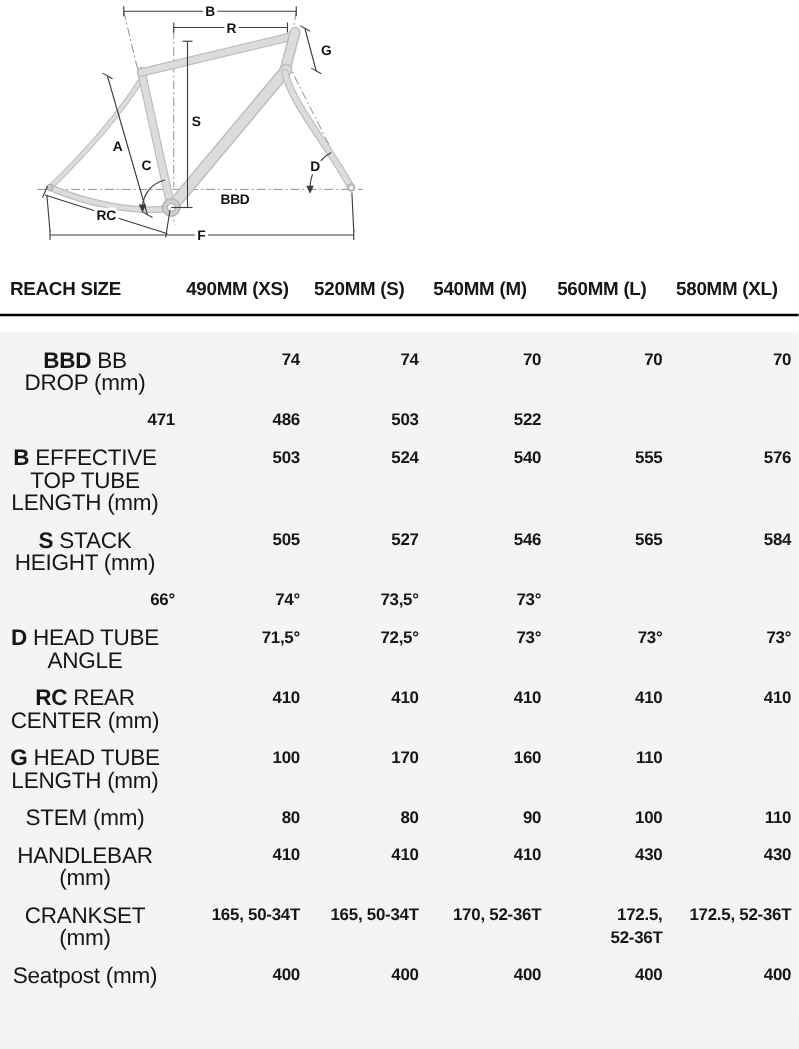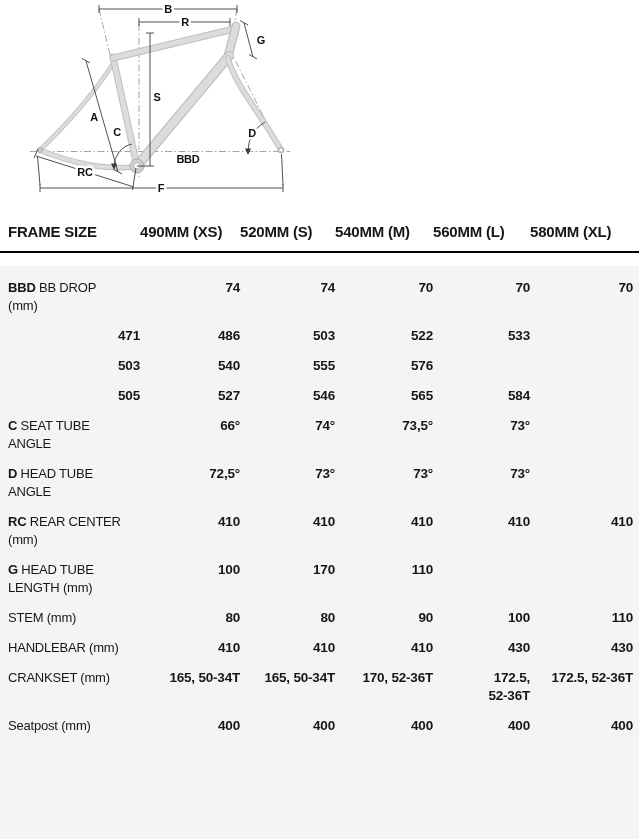--- a/index.html
+++ b/index.html
@@ -36,34 +36,35 @@
     display: grid;
     grid-template-columns: 132px 100px 95px 98px 97px 103px;
   }
   .geo-header {
     margin-top: 15px;
     padding: 0 6px 8px 8px;
     border-bottom: 2px solid #000000;
     align-items: baseline;
   }
   .hdr-label { font-size: 15px; font-weight: 700; line-height: 22px; }
-  .hdr-col   { font-size: 15px; font-weight: 700; line-height: 22px; text-align: left; }
+  .hdr-col   { font-size: 15px; font-weight: 700; line-height: 22px; text-align: center; }
 
   .body-panel {
     margin-top: 13px;
     background: #f4f4f5;
     padding: 13px 6px 6px 8px;
     min-height: 620px;
     box-sizing: border-box;
   }
   .row { margin-bottom: 12px; }
   .lbl {
-    font-size: 13px;
+    font-size: 18px;
     line-height: 18px;
     padding-right: 12px;
+    text-align: center;
   }
   .lbl .pfx { font-weight: 700; }
   .val {
     font-size: 13.5px;
     line-height: 18px;
     font-weight: 700;
     text-align: right;
     white-space: pre-line;
   }
 </style>
@@ -132,21 +133,21 @@
     <text class="dimlabel" x="252" y="137">D</text>
     <text class="dimlabel" x="188" y="163">BBD</text>
     <text class="dimlabel" x="85" y="176">RC</text>
     <text class="dimlabel" x="161" y="192">F</text>
   </svg>
 </div>
 
 <div>
 
   <div class="cols geo-header">
-    <div class="hdr-label">FRAME SIZE</div>
+    <div class="hdr-label">REACH SIZE</div>
     <div class="hdr-col">490MM (XS)</div>
     <div class="hdr-col">520MM (S)</div>
     <div class="hdr-col">540MM (M)</div>
     <div class="hdr-col">560MM (L)</div>
     <div class="hdr-col">580MM (XL)</div>
   </div>
 
   <div class="body-panel">
 
     <div class="cols row">
@@ -156,68 +157,71 @@
       <div class="val">70</div>
       <div class="val">70</div>
       <div class="val">70</div>
     </div>
 
     <div class="cols row">
       <div class="val">471</div>
       <div class="val">486</div>
       <div class="val">503</div>
       <div class="val">522</div>
-      <div class="val">533</div>
-    </div>
-
-    <div class="cols row">
+    </div>
+
+    <div class="cols row">
+      <div class="lbl"><span class="pfx">B</span><span> EFFECTIVE TOP TUBE LENGTH (mm)</span></div>
       <div class="val">503</div>
+      <div class="val">524</div>
       <div class="val">540</div>
       <div class="val">555</div>
       <div class="val">576</div>
     </div>
 
     <div class="cols row">
+      <div class="lbl"><span class="pfx">S</span><span> STACK HEIGHT (mm)</span></div>
       <div class="val">505</div>
       <div class="val">527</div>
       <div class="val">546</div>
       <div class="val">565</div>
       <div class="val">584</div>
     </div>
 
 
     <div class="cols row">
-      <div class="lbl"><span class="pfx">C</span><span> SEAT TUBE ANGLE</span></div>
       <div class="val">66°</div>
       <div class="val">74°</div>
       <div class="val">73,5°</div>
       <div class="val">73°</div>
     </div>
 
     <div class="cols row">
       <div class="lbl"><span class="pfx">D</span><span> HEAD TUBE ANGLE</span></div>
+      <div class="val">71,5°</div>
       <div class="val">72,5°</div>
       <div class="val">73°</div>
       <div class="val">73°</div>
       <div class="val">73°</div>
     </div>
 
     <div class="cols row">
       <div class="lbl"><span class="pfx">RC</span><span> REAR CENTER (mm)</span></div>
       <div class="val">410</div>
       <div class="val">410</div>
       <div class="val">410</div>
       <div class="val">410</div>
       <div class="val">410</div>
     </div>
 
     <div class="cols row">
       <div class="lbl"><span class="pfx">G</span><span> HEAD TUBE LENGTH (mm)</span></div>
       <div class="val">100</div>
       <div class="val">170</div>
+      <div class="val">160</div>
       <div class="val">110</div>
     </div>
 
     <div class="cols row">
       <div class="lbl"><span class="pfx"></span><span>STEM (mm)</span></div>
       <div class="val">80</div>
       <div class="val">80</div>
       <div class="val">90</div>
       <div class="val">100</div>
       <div class="val">110</div>

